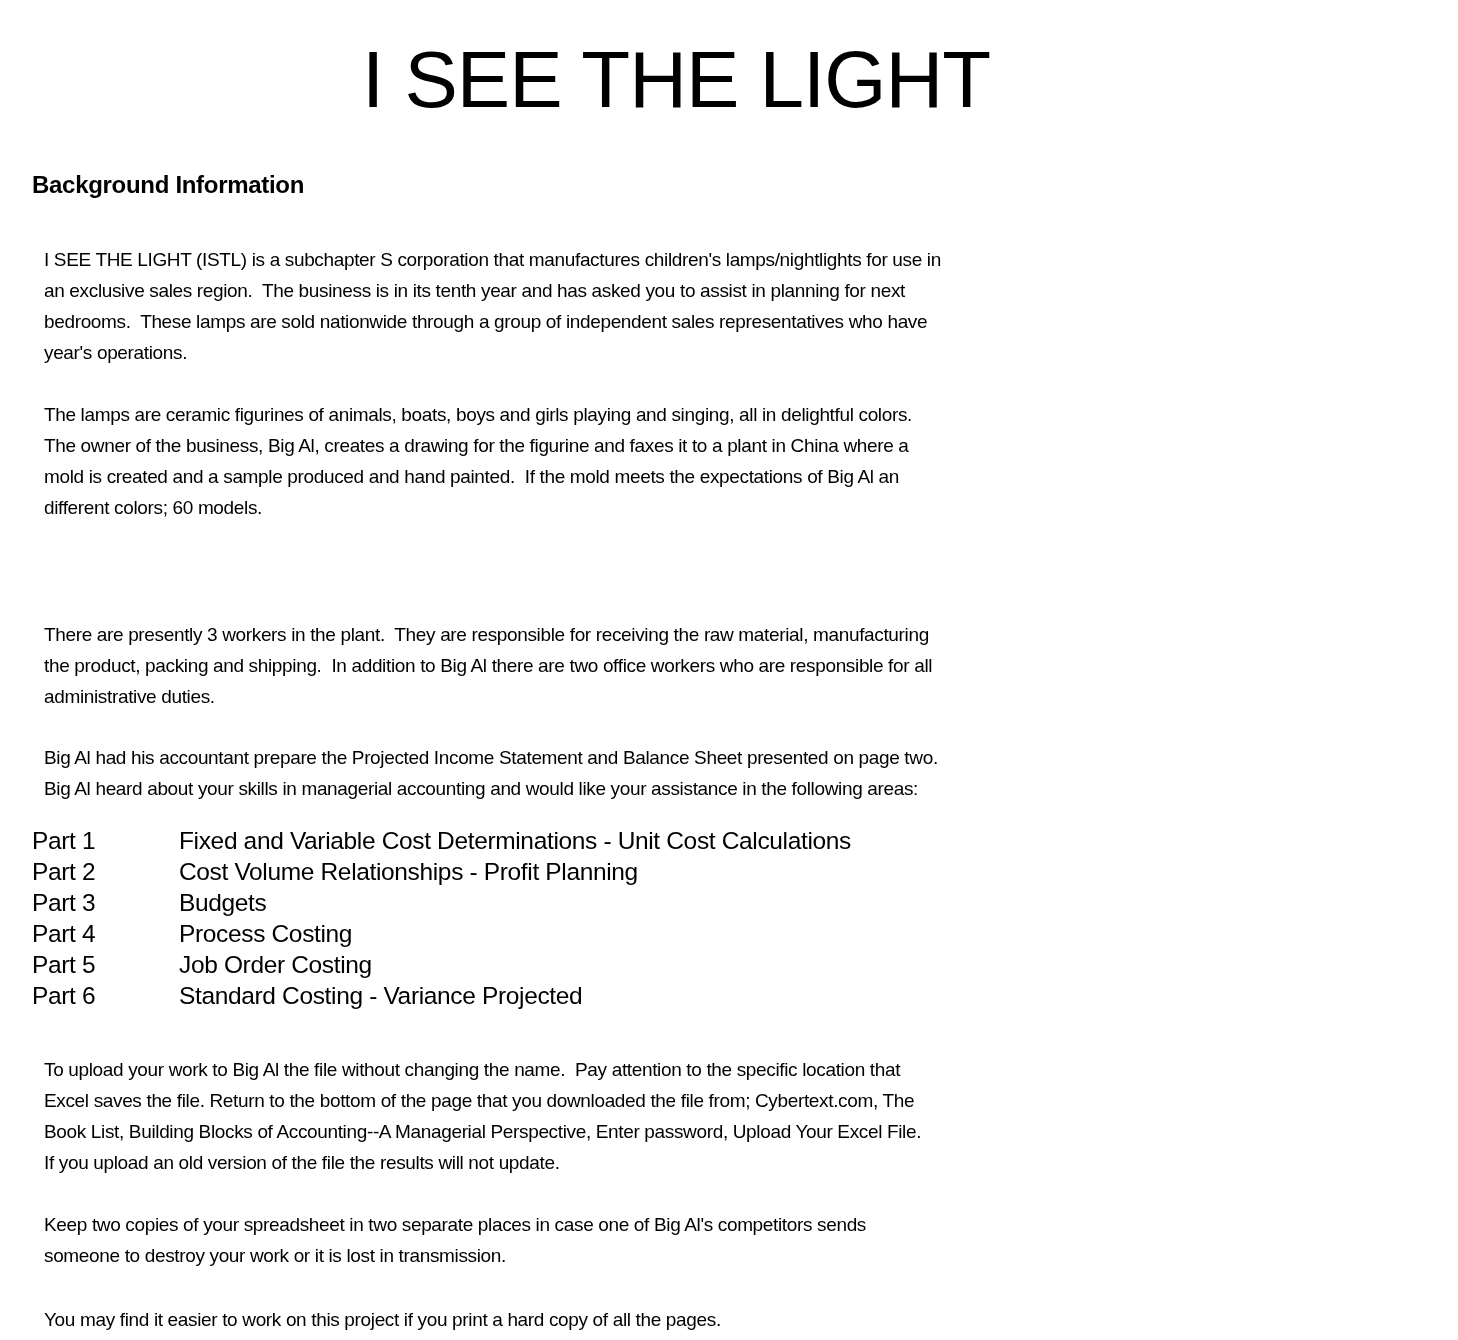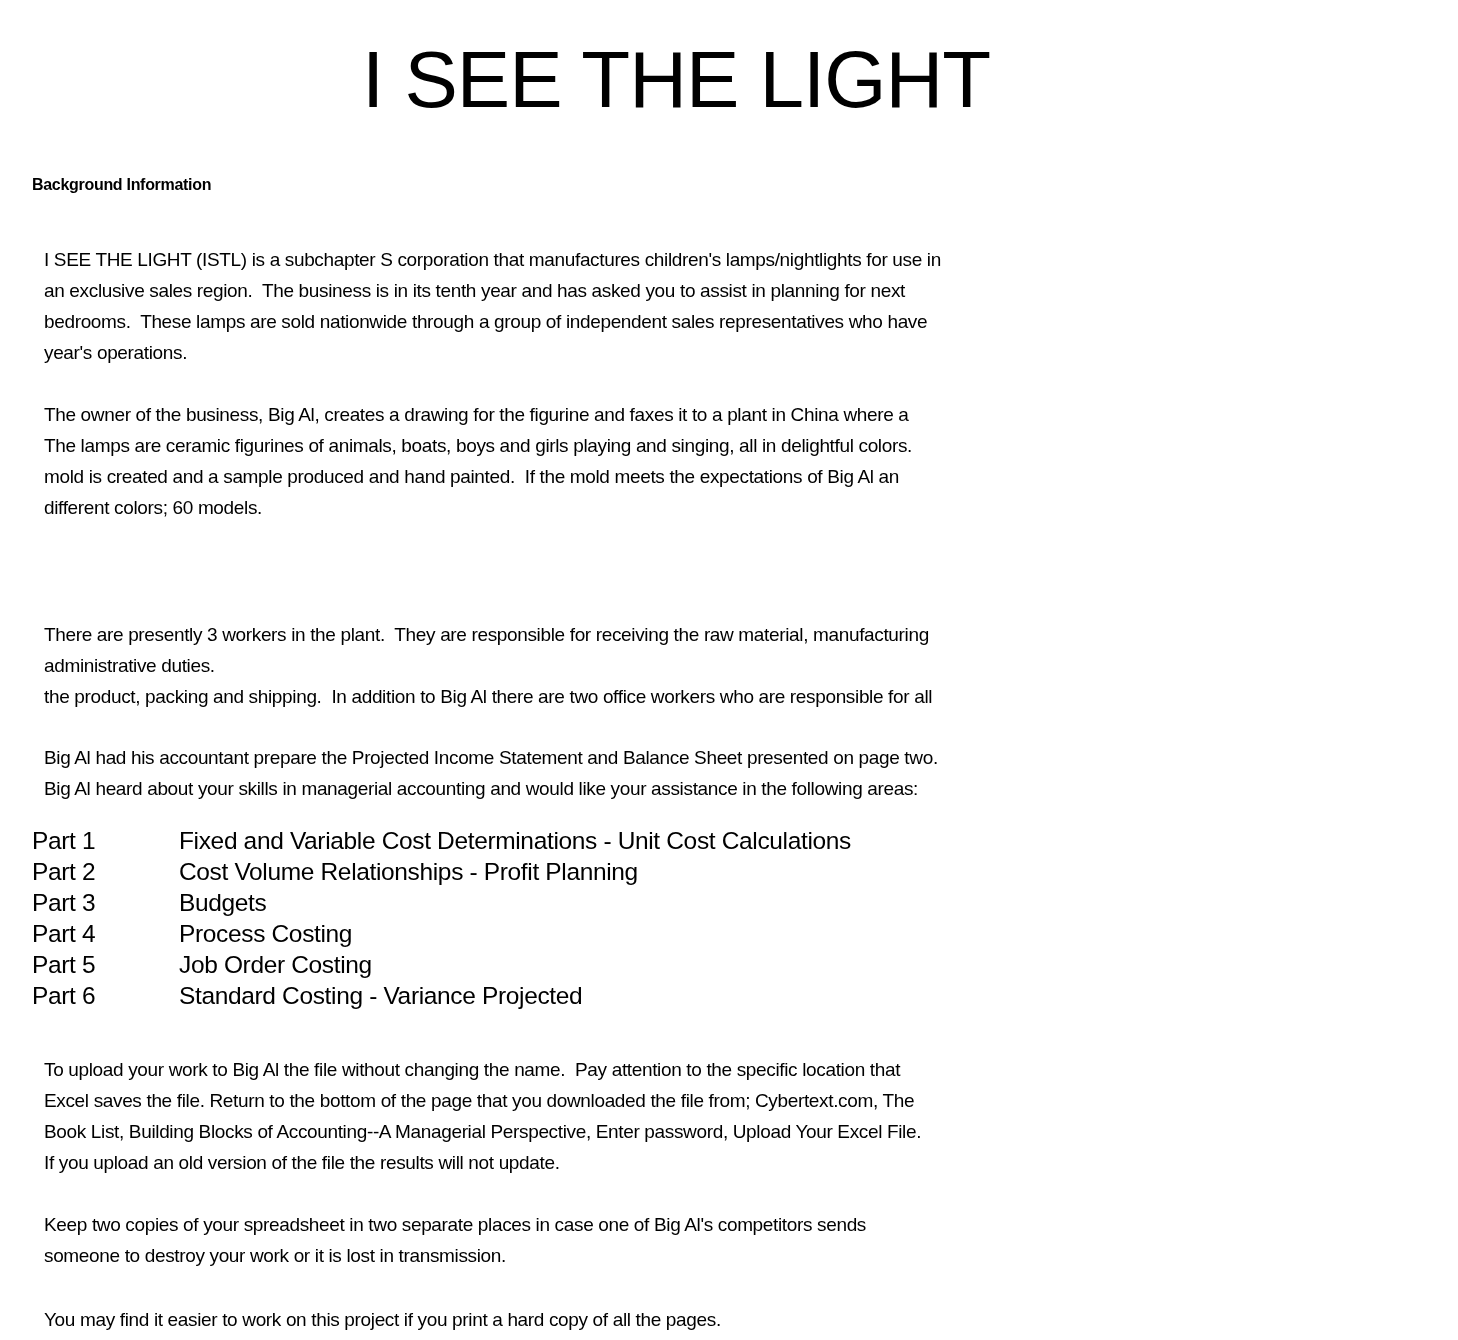--- a/index.html
+++ b/index.html
@@ -23,21 +23,21 @@
       line-height: 92px;
       font-weight: normal;
       letter-spacing: -1px;
       white-space: nowrap;
       margin: 0;
     }
     .heading {
       position: absolute;
       left: 32px;
       top: 170px;
-      font-size: 16px;
+      font-size: 24px;
       font-weight: bold;
       line-height: 30px;
       white-space: nowrap;
       margin: 0;
       letter-spacing: -0.3px;
     }
     .para {
       position: absolute;
       left: 32px;
       margin: 12px;
@@ -78,30 +78,30 @@
 <h2 class="heading">Background Information</h2>
 
 <p class="para" style="top:232px;">
   <span class="line">I SEE THE LIGHT (ISTL) is a subchapter S corporation that manufactures children's lamps/nightlights for use in</span>
   <span class="line">an exclusive sales region.  The business is in its tenth year and has asked you to assist in planning for next</span>
   <span class="line">bedrooms.  These lamps are sold nationwide through a group of independent sales representatives who have</span>
   <span class="line">year's operations.</span>
 </p>
 
 <p class="para" style="top:387px;">
+  <span class="line">The lamps are ceramic figurines of animals, boats, boys and girls playing and singing, all in delightful colors.</span>
   <span class="line">The owner of the business, Big Al, creates a drawing for the figurine and faxes it to a plant in China where a</span>
-  <span class="line">The lamps are ceramic figurines of animals, boats, boys and girls playing and singing, all in delightful colors.</span>
   <span class="line">mold is created and a sample produced and hand painted.  If the mold meets the expectations of Big Al an</span>
   <span class="line">different colors; 60 models.</span>
 </p>
 
 <p class="para" style="top:607px;">
   <span class="line">There are presently 3 workers in the plant.  They are responsible for receiving the raw material, manufacturing</span>
+  <span class="line">the product, packing and shipping.  In addition to Big Al there are two office workers who are responsible for all</span>
   <span class="line">administrative duties.</span>
-  <span class="line">the product, packing and shipping.  In addition to Big Al there are two office workers who are responsible for all</span>
 </p>
 
 <p class="para" style="top:730px;">
   <span class="line">Big Al had his accountant prepare the Projected Income Statement and Balance Sheet presented on page two.</span>
   <span class="line">Big Al heard about your skills in managerial accounting and would like your assistance in the following areas:</span>
 </p>
 
 <ul class="parts">
   <li>
     <span class="part-num">Part 1</span>

